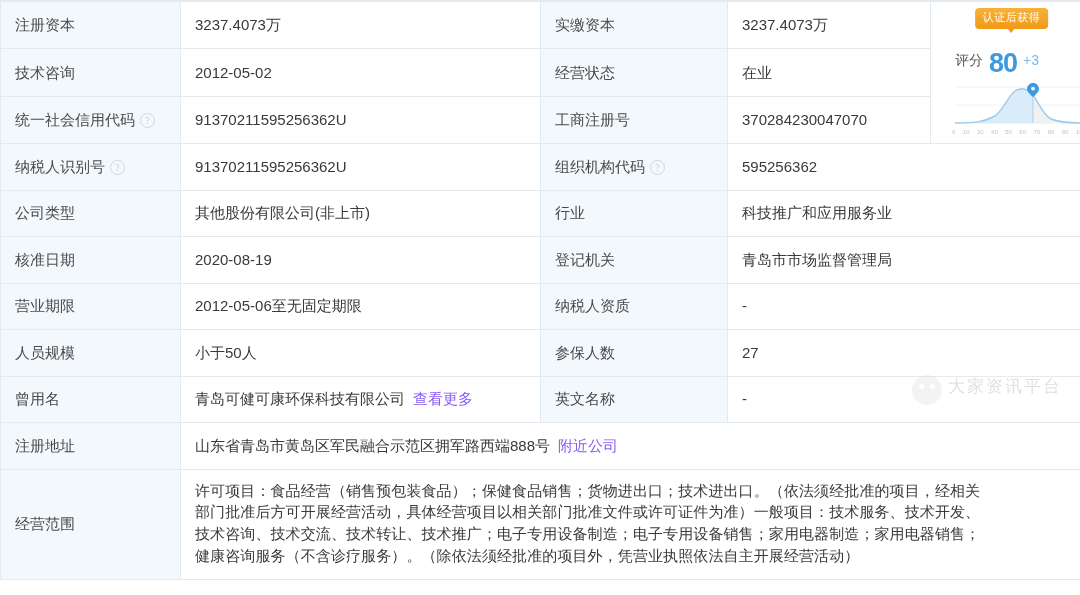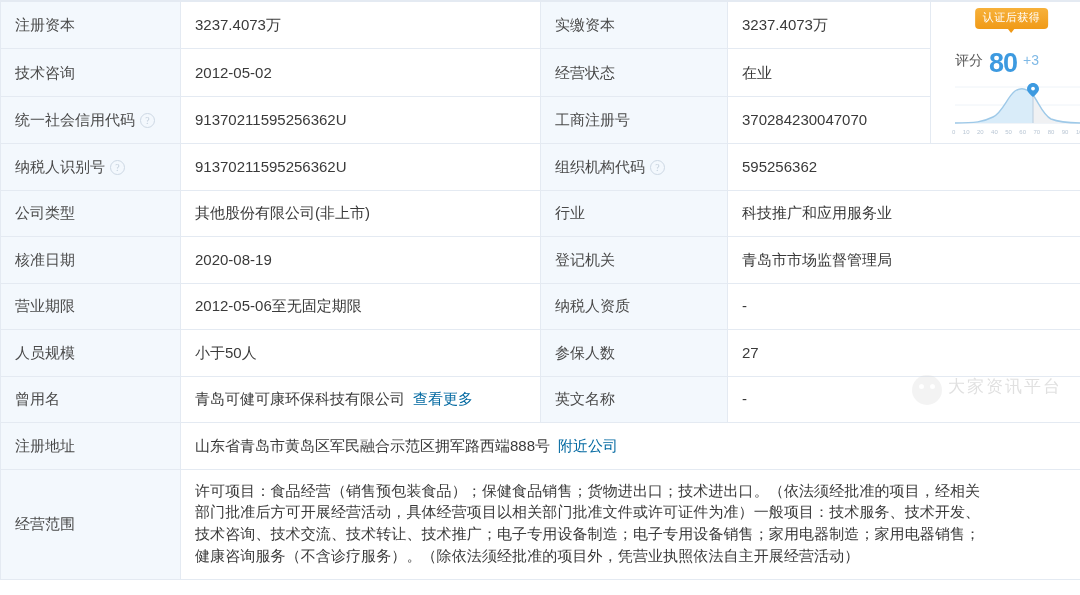--- a/index.html
+++ b/index.html
@@ -52,21 +52,21 @@
     border-radius:50%;
     color:#c2cedb;
     font-size:10px;
     line-height:13px;
     text-align:center;
     vertical-align:1px;
     margin-left:5px;
     font-family:"Liberation Serif",serif;
   }
   .lnk{
-    color:#0369a1;
+    color:#8b5cf6;
     margin-left:8px;
     cursor:pointer;
     font-size:15px;
   }
   .scope-cell{
     padding:10px 14px 12px 14px !important;
     line-height:1.62;
     font-size:14.5px;
     white-space:normal;
     letter-spacing:.1px;

